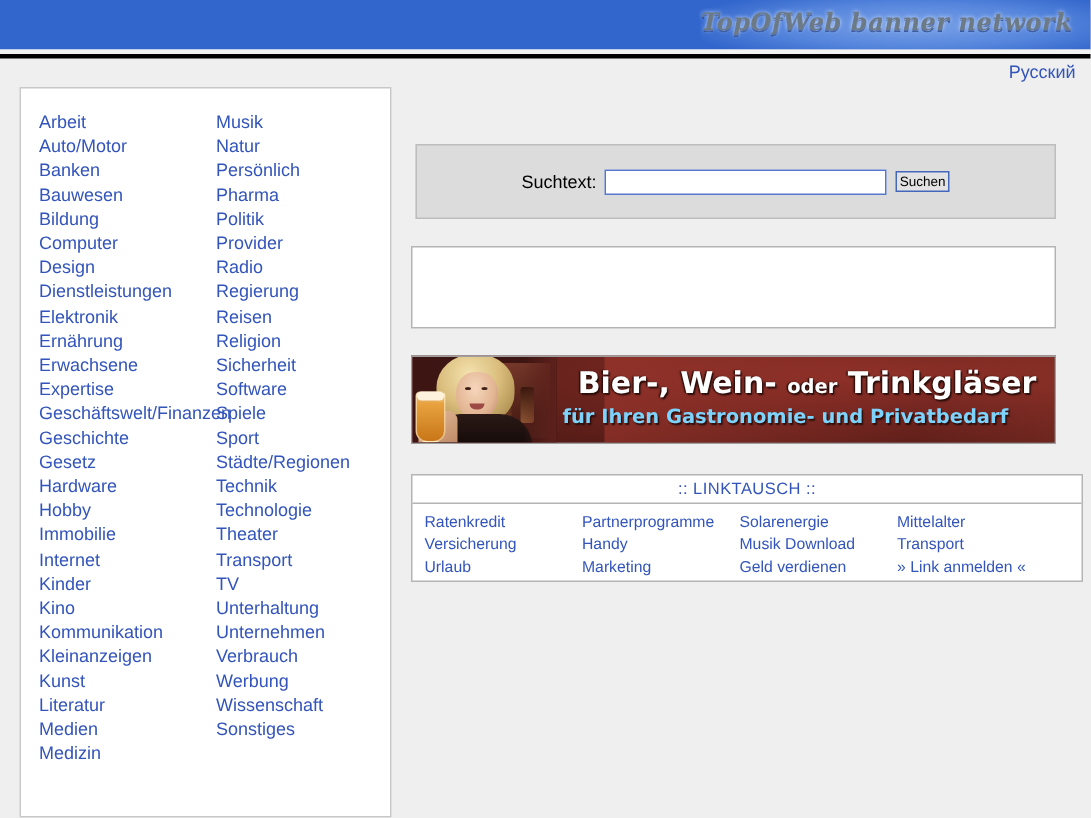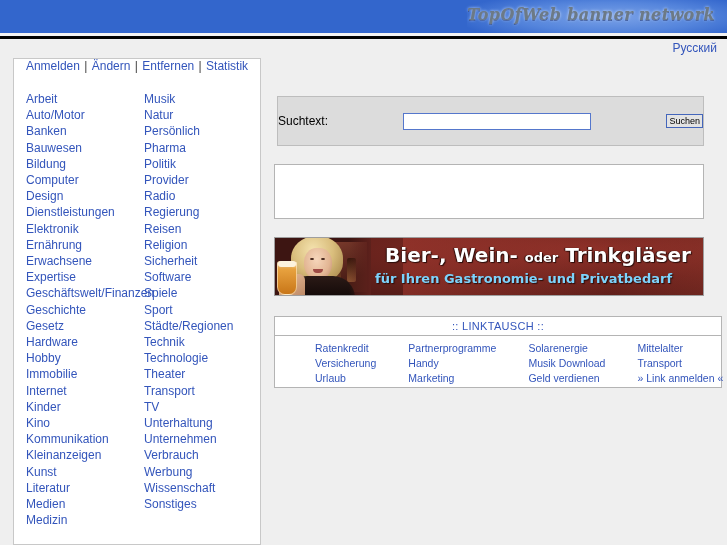--- a/index.html
+++ b/index.html
@@ -128,21 +128,21 @@
     background: #dcdcdc;
     border: 1px solid #bdbdbd;
     box-sizing: border-box;
   }
   #search-row {
     position: absolute;
     left: 0; top: 0;
     width: 100%; height: 100%;
     display: flex;
     align-items: center;
-    justify-content: space-between;
+    justify-content: center;
   }
   #search-label {
     font-size: 12px;
     color: #000;
     margin-right: 5px;
   }
   #search-input {
     width: 182px;
     height: 13px;
     font-family: "Liberation Sans", sans-serif;
@@ -336,21 +336,20 @@
     padding: 3px 0 3px 0;
     border-bottom: 1px solid #b4b4b4;
     letter-spacing: 0.3px;
   }
   #le-grid {
     display: flex;
     padding: 5px 0 0 8px;
   }
   .le-col {
     width: 105px;
-    margin-left: 32px;
   }
   .le-col a {
     display: block;
     font-size: 10.5px;
     line-height: 15px;
     color: #3355bb;
     text-decoration: none;
     white-space: nowrap;
     cursor: pointer;
   }
@@ -363,21 +362,20 @@
   <div id="brand-text">TopOfWeb banner network</div>
 </div>
 <div id="header-rule-light"></div>
 <div id="header-rule-dark"></div>
 
 <div id="lang-bar">
   <a id="lang-link">Русский</a>
 </div>
 
 <div id="sidebar">
-  <div id="sidebar-nav"><a>Anmelden</a><span class="sep"> | </span><a>Ändern</a><span class="sep"> | </span><a>Entfernen</a><span class="sep"> | </span><a>Statistik</a></div>
   <div id="category-grid">
     <div class="cat-col" id="cat-col-left">
         <a>Arbeit</a>
         <a>Auto/Motor</a>
         <a>Banken</a>
         <a>Bauwesen</a>
         <a>Bildung</a>
         <a>Computer</a>
         <a>Design</a>
         <a>Dienstleistungen</a>

